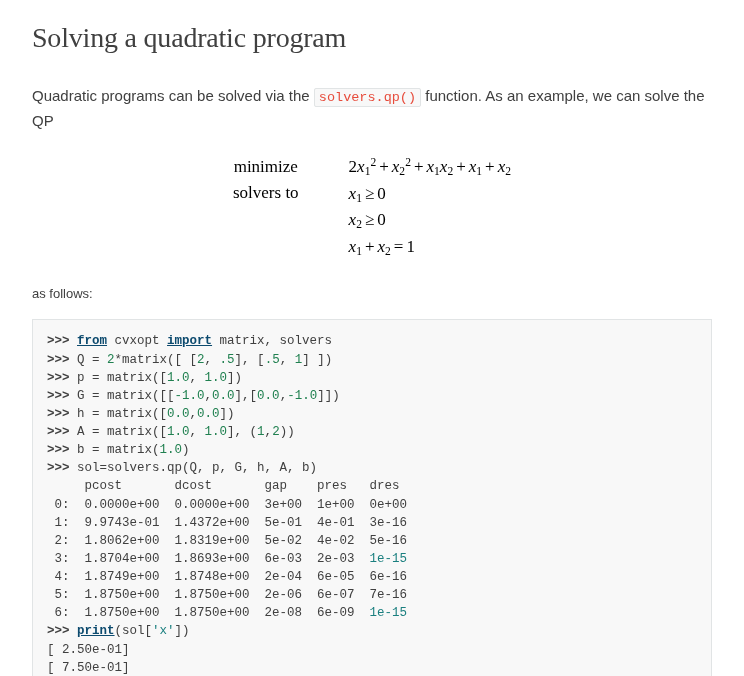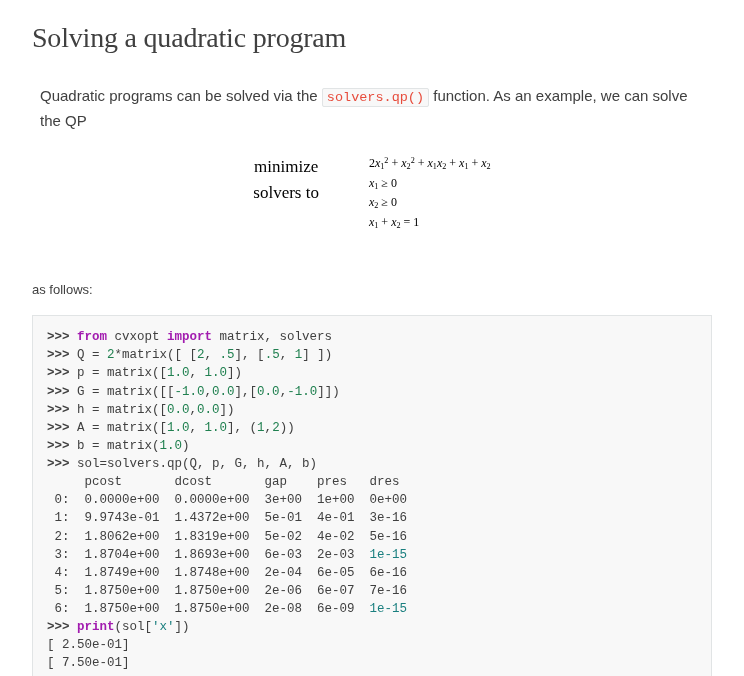--- a/index.html
+++ b/index.html
@@ -23,21 +23,21 @@
     font-family: "Liberation Serif", serif;
     font-size: 28px;
     font-weight: normal;
     color: #404040;
     margin: 8px 0 30px 0;
     letter-spacing: -0.2px;
   }
   p.para {
     font-size: 15px;
     line-height: 1.55;
-    margin: 0 0 8px 8px;
+    margin: 0 0 8px 0;
     color: #404040;
   }
   code.inline {
     font-family: "Liberation Mono", monospace;
     font-size: 13.5px;
     color: #e74c3c;
     background: #f8f8f8;
     border: 1px solid #e1e4e5;
     border-radius: 2px;
     padding: 1px 4px;
@@ -55,21 +55,21 @@
     font-family: "Liberation Serif", serif;
     color: #000;
   }
   .math-labels {
     text-align: right;
     font-size: 17px;
     padding-right: 14px;
   }
   .math-labels div { line-height: 1.5; text-align: center; }
   .math-rows {
-    font-size: 12px;
+    font-size: 17px;
     margin-left: 36px;
   }
   .math-rows div { line-height: 1.5; white-space: nowrap; }
   .mi { font-style: italic; font-family: "Liberation Serif", serif; }
   .sub {
     font-size: 0.68em;
     vertical-align: -0.28em;
     font-style: normal;
   }
   .sup {
@@ -93,21 +93,21 @@
   }
   pre.code {
     margin: 0;
     font-family: "Liberation Mono", monospace;
     font-size: 12.5px;
     line-height: 1.45;
     color: #404040;
     white-space: pre;
   }
   .prompt { color: #404040; font-weight: bold; }
-  .kw { color: #a21caf; font-weight: bold; }
+  .kw { color: #0c4a6e; font-weight: bold; text-decoration: underline; }
   .num { color: #208050; }
   .out { color: #404040; }
   .teal { color: #1a7f7f; }
 </style>
 </head>
 <body>
 
 <div class="page">
 
   <h1 class="title">Solving a quadratic program</h1>

